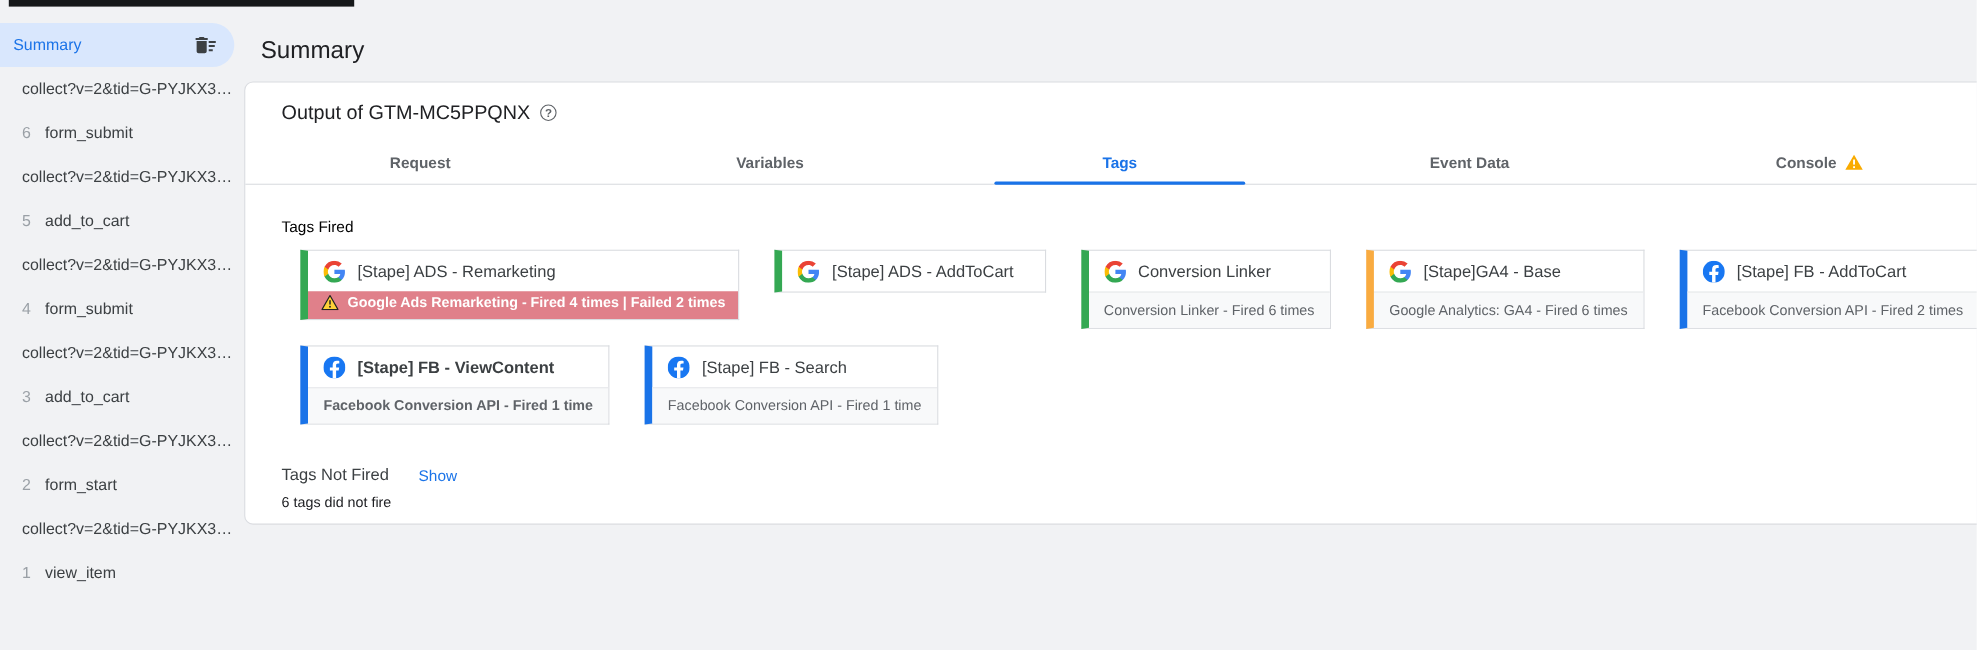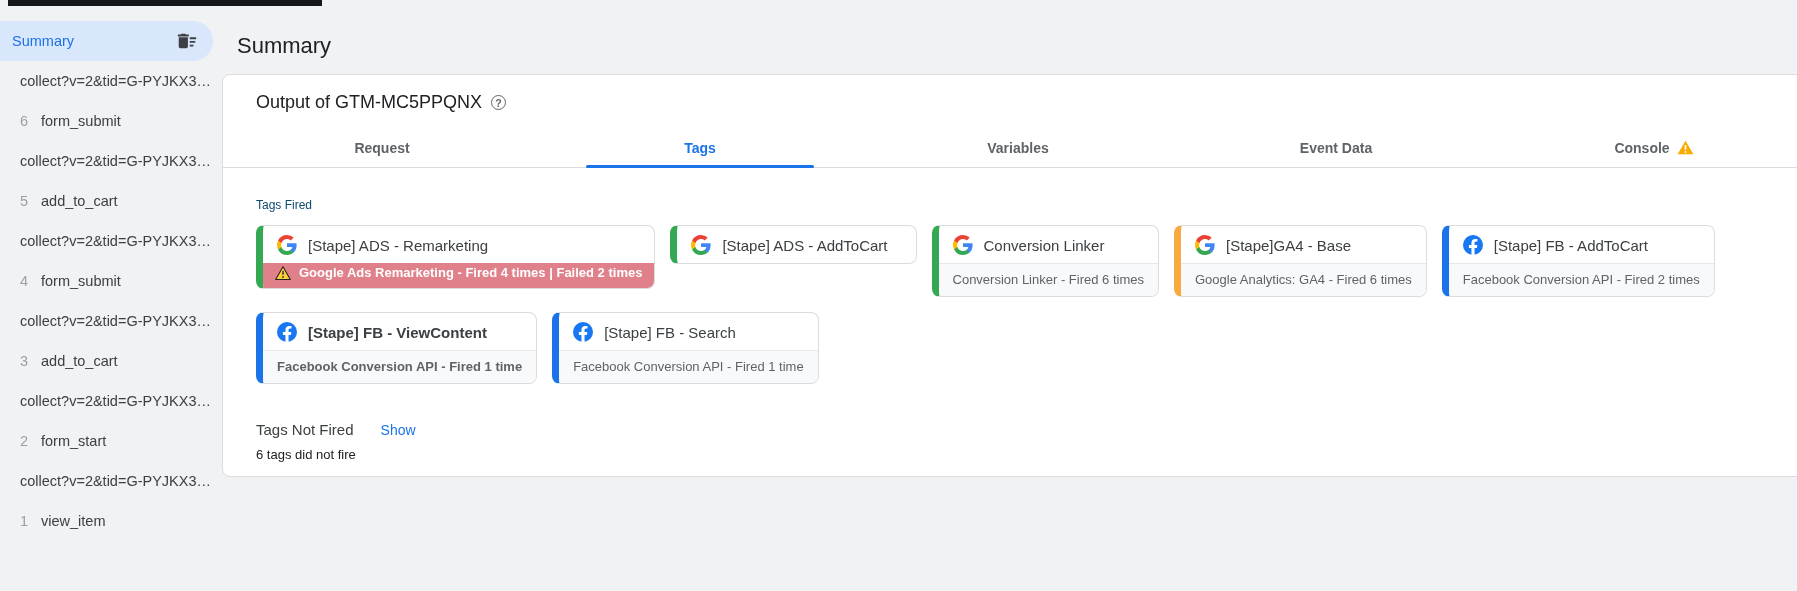--- a/index.html
+++ b/index.html
@@ -50,26 +50,26 @@
     font-size:14px; font-weight:700; color:#5f6368; position:relative; cursor:pointer;
   }
   .tab.active { color:var(--blue,#1a73e8); }
   .tab.active::after {
     content:""; position:absolute; left:14%; right:14%; bottom:-1px; height:3px;
     background:var(--blue,#1a73e8); border-radius:2px;
   }
   .tab .warn-wrap svg { width:17px; height:15px; display:block; }
 
   .tags-section { padding:30px 33px 0; }
-  .section-label { font-size:12px; color:#0c4a6e; }
+  .section-label { font-size:14px; color:#000000; }
   .tag-rows { margin-top:13px; display:flex; flex-direction:column; gap:15px; align-items:flex-start; }
   .tag-row { display:flex; gap:15px; align-items:flex-start; }
   .tag-card {
     background:#fff; border:1px solid #dadce0; border-left:7px solid #34a853;
-    border-radius:8px; overflow:hidden; cursor:pointer;
+    border-radius:0; overflow:hidden; cursor:pointer;margin-left:17px;
   }
   .tag-top { display:flex; align-items:center; gap:11px; padding:9px 28px 8px 14px; font-size:15px; color:#3c4043; white-space:nowrap; }
   .tag-icon svg { width:20px; height:20px; display:block; }
   .tag-status {
     border-top:1px solid #e6e8ea; background:#f8f9fa; color:#5f6368;
     font-size:13px; padding:8px 14px 9px; display:flex; align-items:center; gap:8px; white-space:nowrap;
   }
   .tag-card.error .tag-status {
     background:var(--error-bg,#e0808a); border-top-color:var(--error-bg,#e0808a);
     color:#fff; font-weight:700; padding:1px 12px 8px;text-align:center;
@@ -153,26 +153,26 @@
 <section class="card">
   <div class="card-header">
     <span>Output of GTM-MC5PPQNX</span>
     <span class="help">?</span>
   </div>
   <nav class="tabs" id="tabs">
       <div class="tab">
     <span>Request</span>
 
   </div>
+      <div class="tab">
+    <span>Variables</span>
+
+  </div>
       <div class="tab active">
     <span>Tags</span>
-
-  </div>
-      <div class="tab">
-    <span>Variables</span>
 
   </div>
       <div class="tab">
     <span>Event Data</span>
 
   </div>
       <div class="tab">
     <span>Console</span>
     <span class="warn-wrap">
       <svg viewBox="0 0 24 21">

